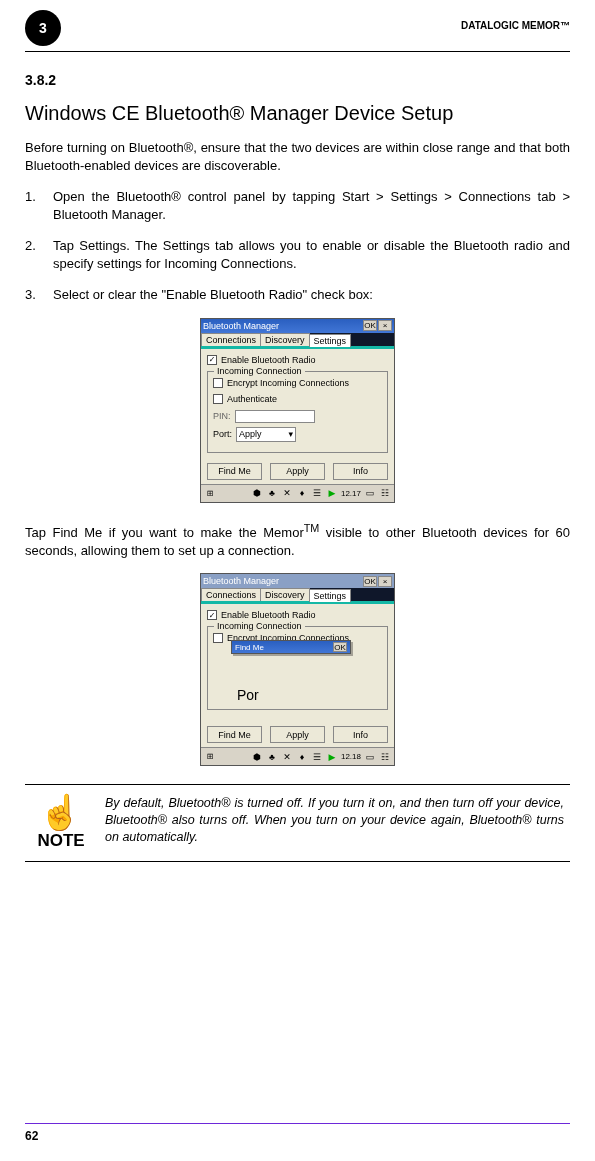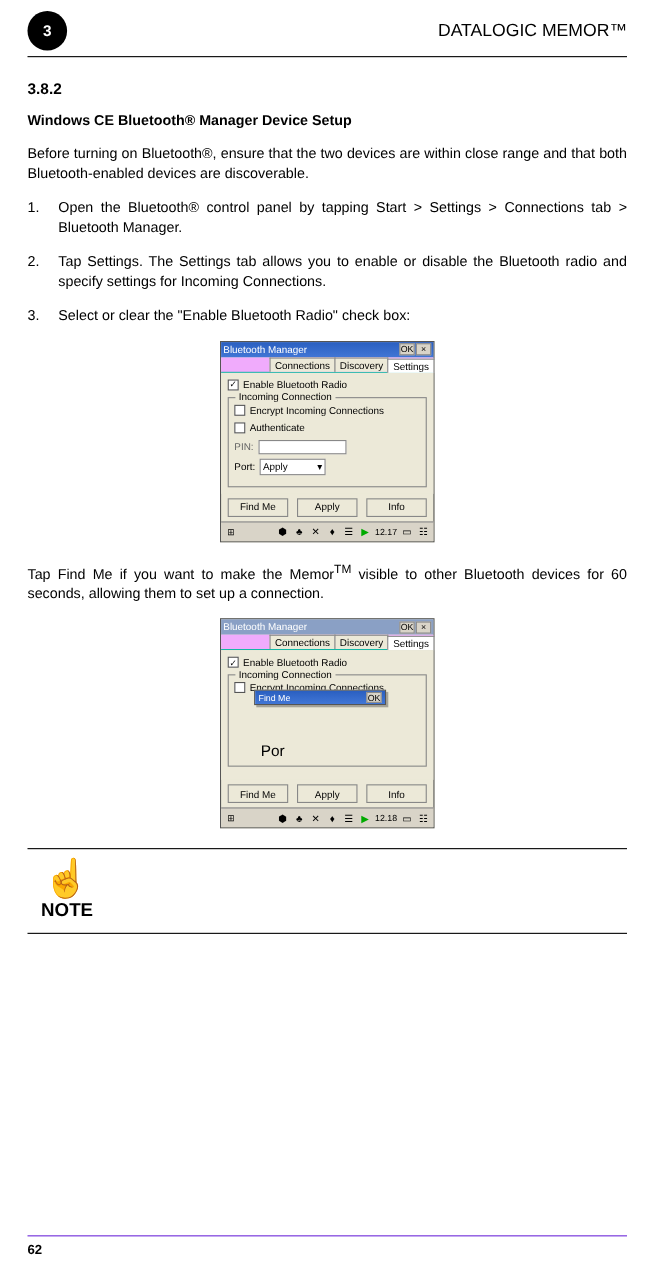--- a/index.html
+++ b/index.html
@@ -28,26 +28,26 @@
       background: #000;
       color: #fff;
       display: flex;
       align-items: center;
       justify-content: center;
       font-weight: bold;
       font-size: 14px;
       margin-top: -10px;
     }
     .header-right {
-      font-weight: normal;
-      font-size: 16px;
+      font-weight: bold;
+      font-size: 10px;
     }
     .section-number { font-weight: bold; font-size: 14px; }
     .section-title { font-weight: bold; font-size: 15px; margin-bottom: 14px; }
-    .subtitle { font-weight: bold; font-size: 13px; margin-bottom: 14px; }
+    .subtitle { font-weight: normal; font-size: 20px; margin-bottom: 14px; }
     .para { text-align: justify; margin-bottom: 14px; line-height: 1.35; }
     .list-item { text-align: justify; margin-bottom: 14px; line-height: 1.35; display: flex; }
     .list-num { width: 28px; flex-shrink: 0; }
     .list-text { flex: 1; }
     .screenshot-wrap { text-align: center; margin-bottom: 18px; }
 
     
     .app-window {
       display: inline-block;
       width: 195px;
@@ -70,24 +70,23 @@
     .title-btn {
       width: 14px; height: 11px;
       background: #d9d4c8;
       color: #000;
       font-size: 8px;
       display: flex; align-items: center; justify-content: center;
       border: 1px solid #888;
     }
     .tab-row {
       display: flex;
-      background: #f0abfc;
-      border-bottom: 1px solid #14b8a6;
+      background: #0f172a;
+      border-bottom: 3px solid #14b8a6;
       font-size: 9px;
-      justify-content: flex-end;
     }
     .tab {
       padding: 1px 4px;
       border: 1px solid #888;
       border-bottom: none;
       background: #ece9d8;
       margin-right: -1px;
     }
     .tab.active { background: #fff; position: relative; top: 1px; }
     .panel { padding: 6px; background: #ece9d8; }
@@ -296,17 +295,18 @@
       <span class="tray-icon">☷</span>
     </div>
   </div>
 </div>
 
 <div class="note-box">
   <div class="note-icon-cell">
     <div class="hand-icon">☝</div>
     <div class="note-label">NOTE</div>
   </div>
+  <div class="note-text">By default, Bluetooth® is turned off. If you turn it on, and then turn off your device, Bluetooth® also turns off. When you turn on your device again, Bluetooth® turns on automatically.</div>
 </div>
 
 <div class="footer">
   <span class="page-number">62</span>
 </div>
 
 </body></html>

